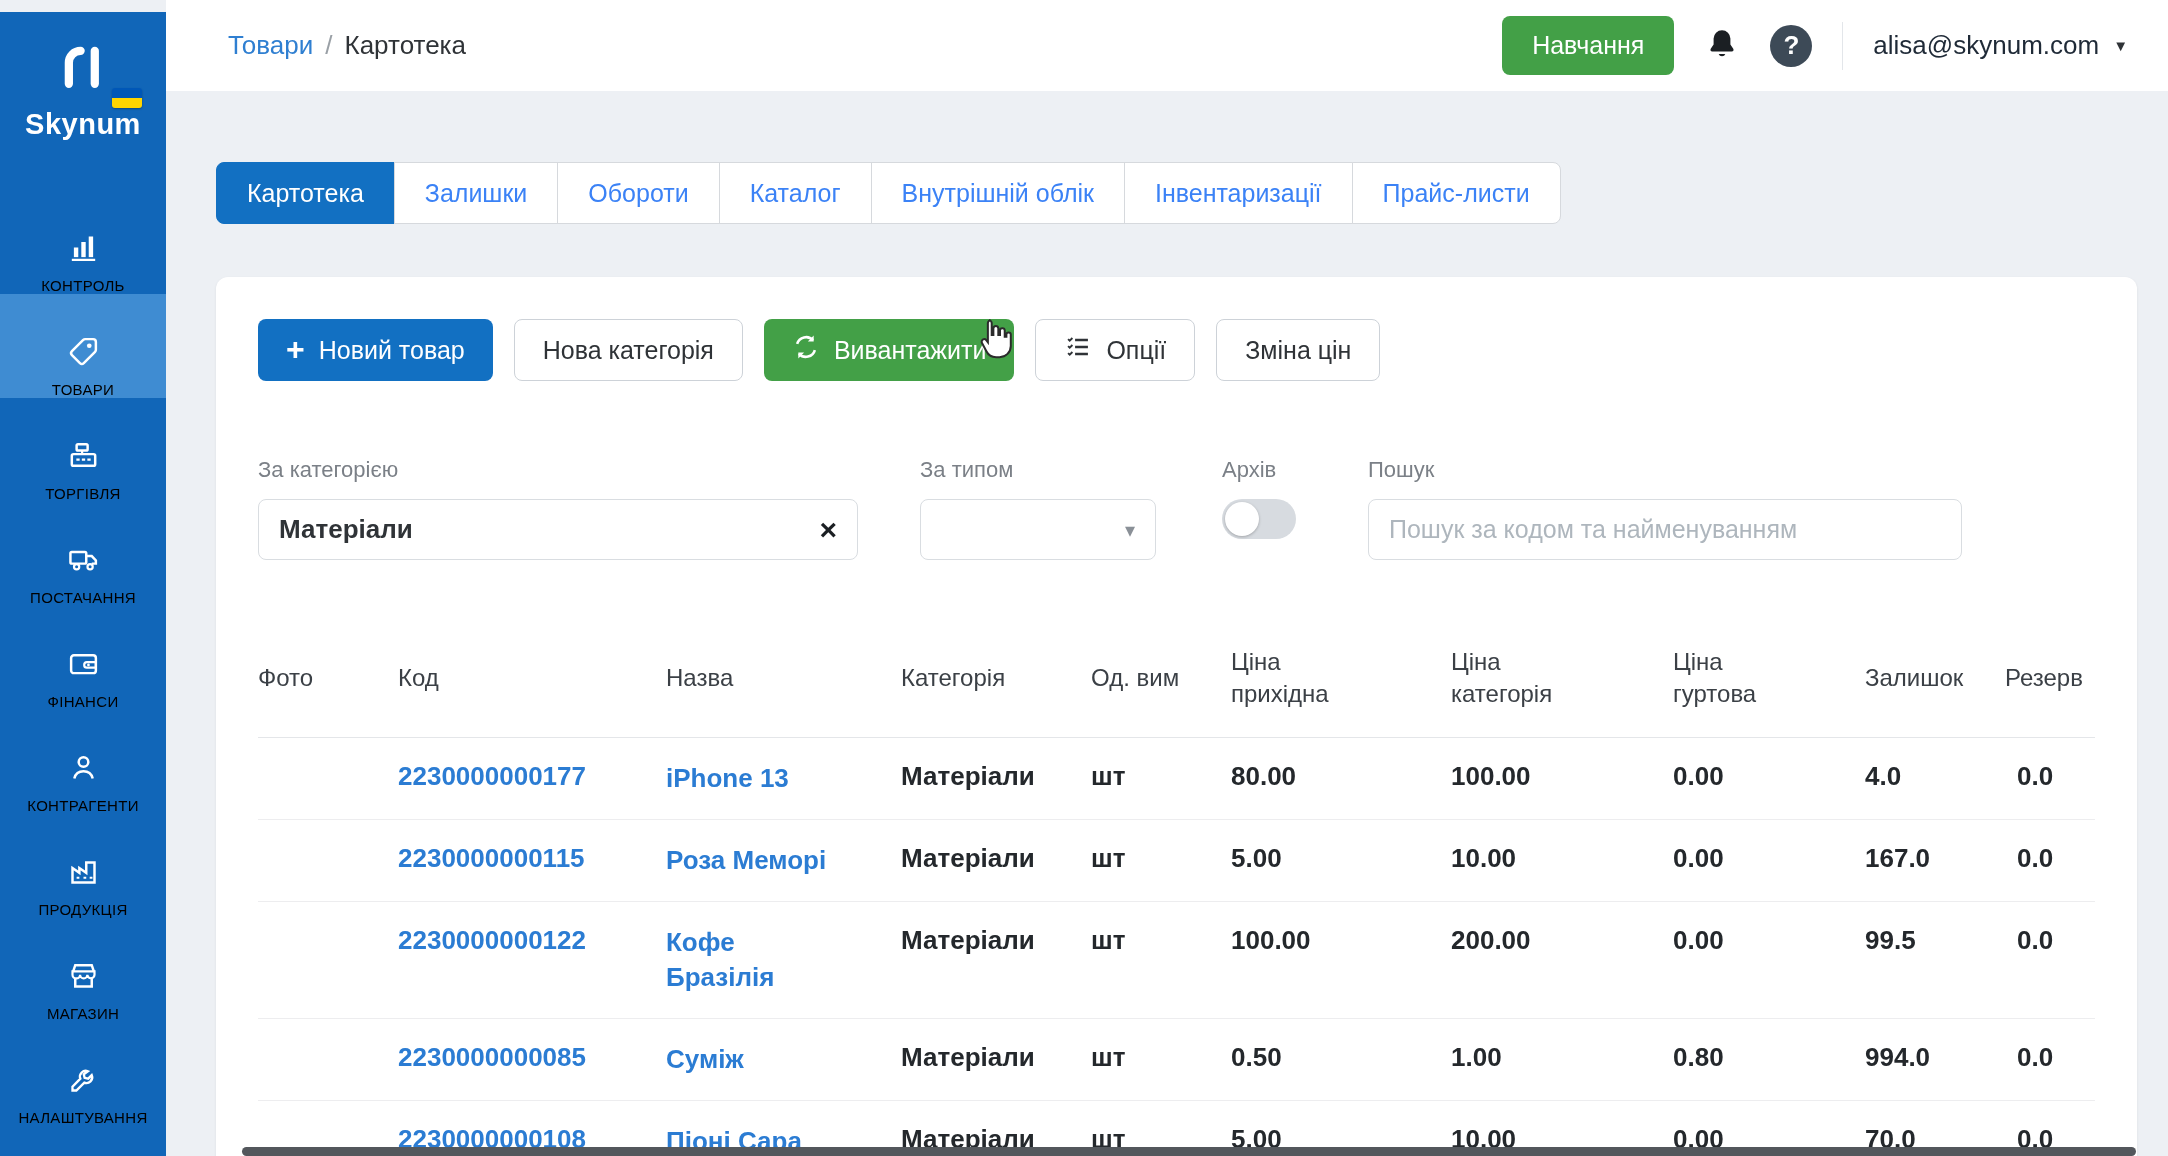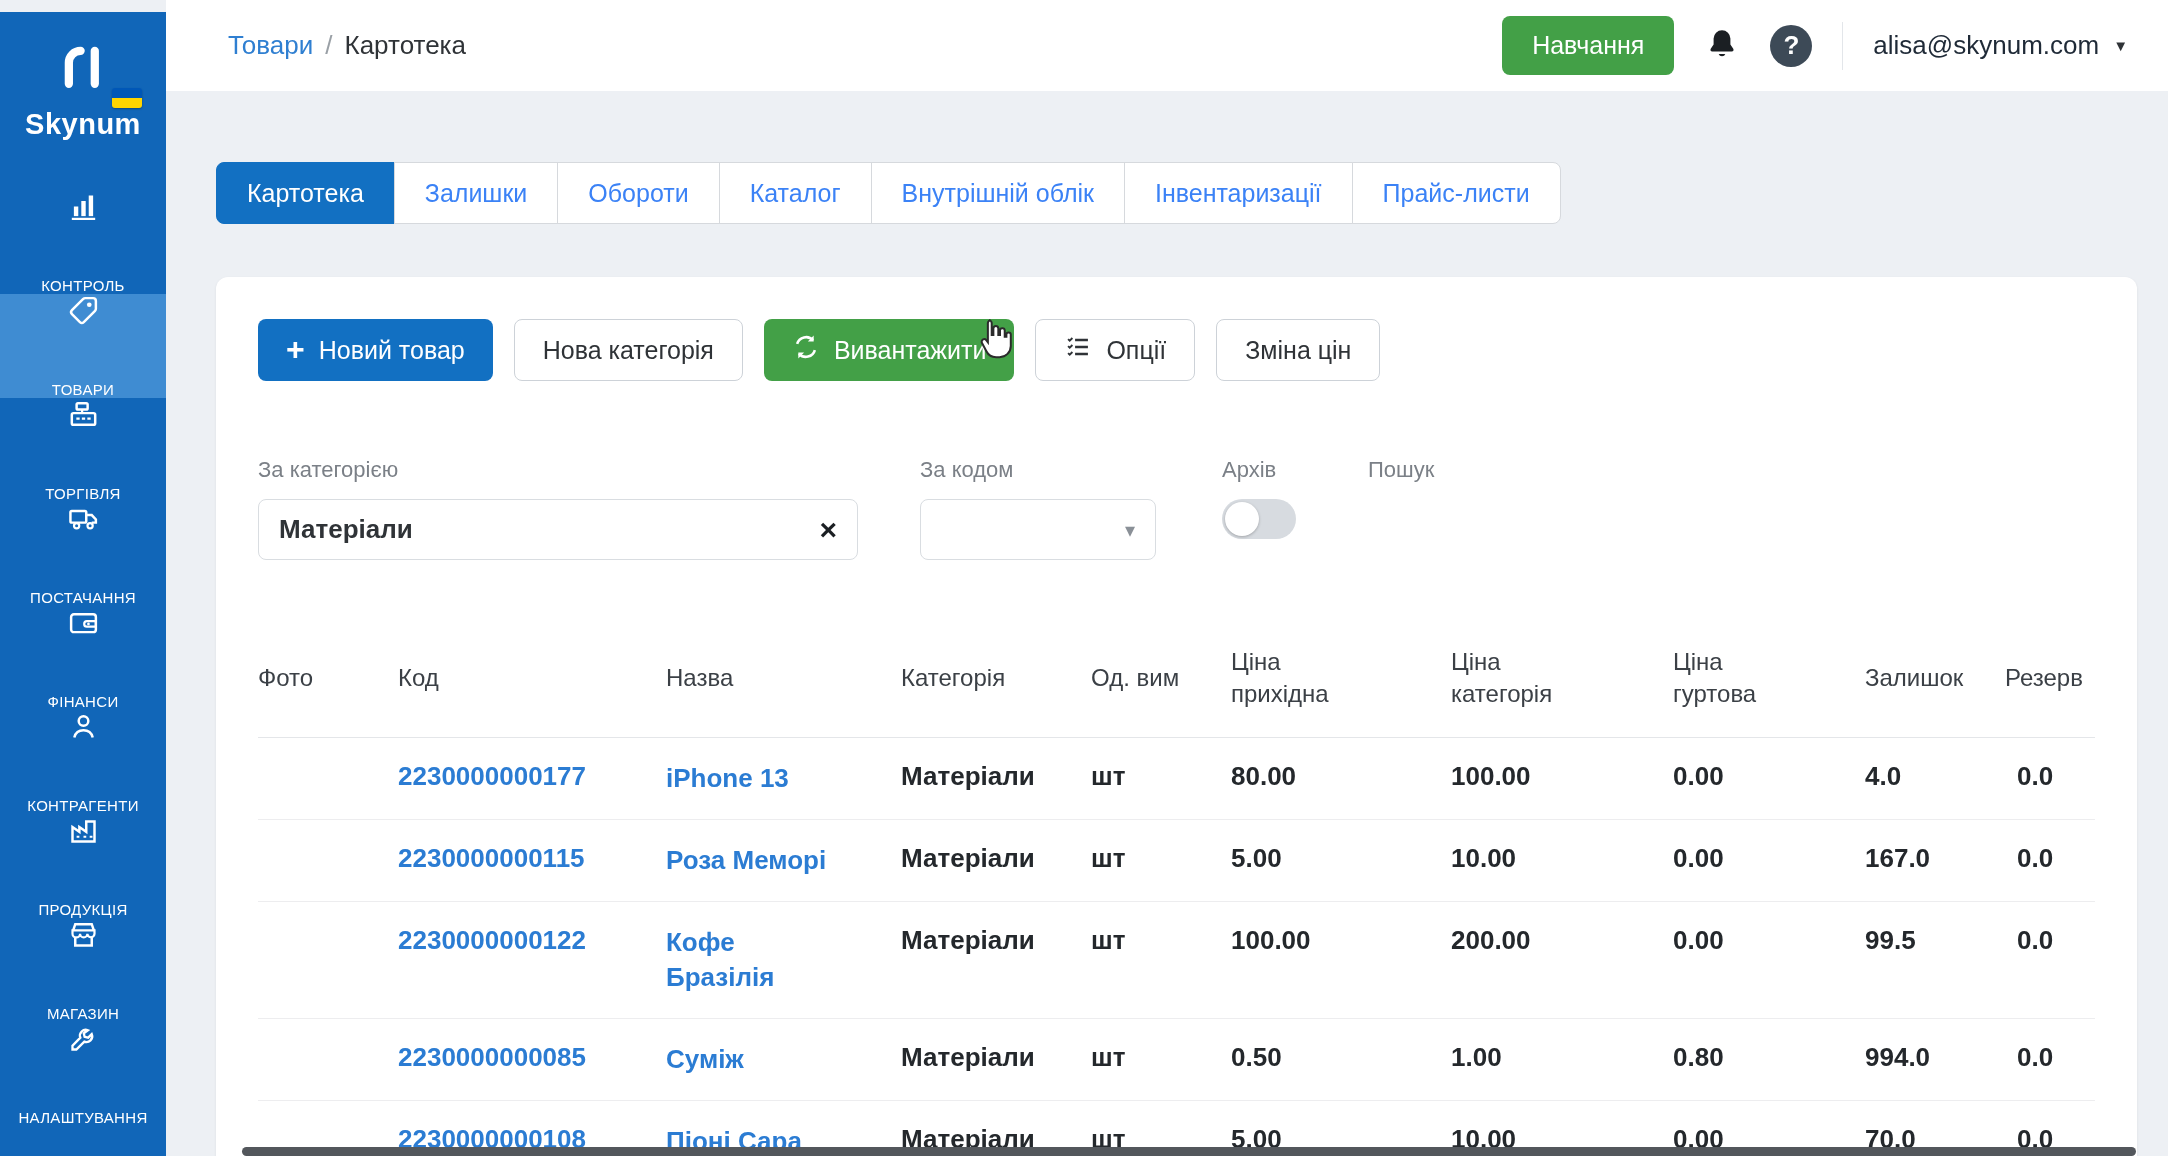--- a/index.html
+++ b/index.html
@@ -9,21 +9,21 @@
   
   .sidebar { position:absolute; left:0; top:12px; width:166px; height:1156px; background:#1166b8; z-index:20; display:flex; flex-direction:column; }
   .logo-block { position:relative; height:178px; text-align:center; padding-top:20px; color:#fff; }
   .logo-icon svg { width:66px; height:66px; }
   .brand-name { font-size:29px; font-weight:bold; letter-spacing:.5px; margin-top:6px; }
   .flag { position:absolute; right:24px; top:76px; width:30px; height:20px; border-radius:3px; overflow:hidden; box-shadow:0 1px 2px rgba(0,0,0,.3); }
   .flag .b { height:50%; background:#0057B7; }
   .flag .y { height:50%; background:#FFD500; }
 
   .menu { display:flex; flex-direction:column; }
-  .menu-item { height:104px; display:flex; flex-direction:column; align-items:center; justify-content:space-between; gap:9px; color:#ffffff; cursor:pointer; padding:0 4px; }
+  .menu-item { height:104px; display:flex; flex-direction:column; align-items:center; justify-content:flex-end; gap:9px; color:#000000; cursor:pointer; padding:0 4px; }
   .menu-item.active { background:#3f8cd2; }
   .menu-item .mi-label { font-size:15px; letter-spacing:.3px; text-align:center; }
   .menu-item svg { width:33px; height:33px; }
 
   
   .topbar { position:absolute; left:166px; top:0; right:0; height:91px; background:#fff; display:flex; align-items:center; padding:0 40px 0 62px; z-index:10; }
   .breadcrumb { display:flex; align-items:baseline; gap:12px; font-size:26px; }
   .bc-parent { color:#2f7fd1; cursor:pointer; }
   .bc-sep { color:#9aa0a6; }
   .bc-current { color:#2f3337; }
@@ -247,34 +247,35 @@
 
     <div class="filters">
       <div class="f-group-category">
         <div class="f-label">За категорією</div>
         <div class="select-box">
           <span class="select-value">Матеріали</span>
           <span class="select-clear">×</span>
         </div>
       </div>
       <div class="f-group-type">
-        <div class="f-label">За кодом</div>
+        <div class="f-label">За типом</div>
         <div class="select-box">
           <span class="select-value"></span>
           <span class="select-caret">▾</span>
         </div>
       </div>
       <div class="f-group-archive">
         <div class="f-label">Архів</div>
         <div class="toggle">
           <div class="knob"></div>
         </div>
       </div>
       <div class="f-group-search">
         <div class="f-label">Пошук</div>
+        <input class="search-input" type="text" placeholder="Пошук за кодом та найменуванням" style="">
       </div>
     </div>
 
     <table class="goods-table">
       <colgroup>
         <col style="width:140px">
           <col style="width:268px">
           <col style="width:235px">
           <col style="width:190px">
           <col style="width:140px">

